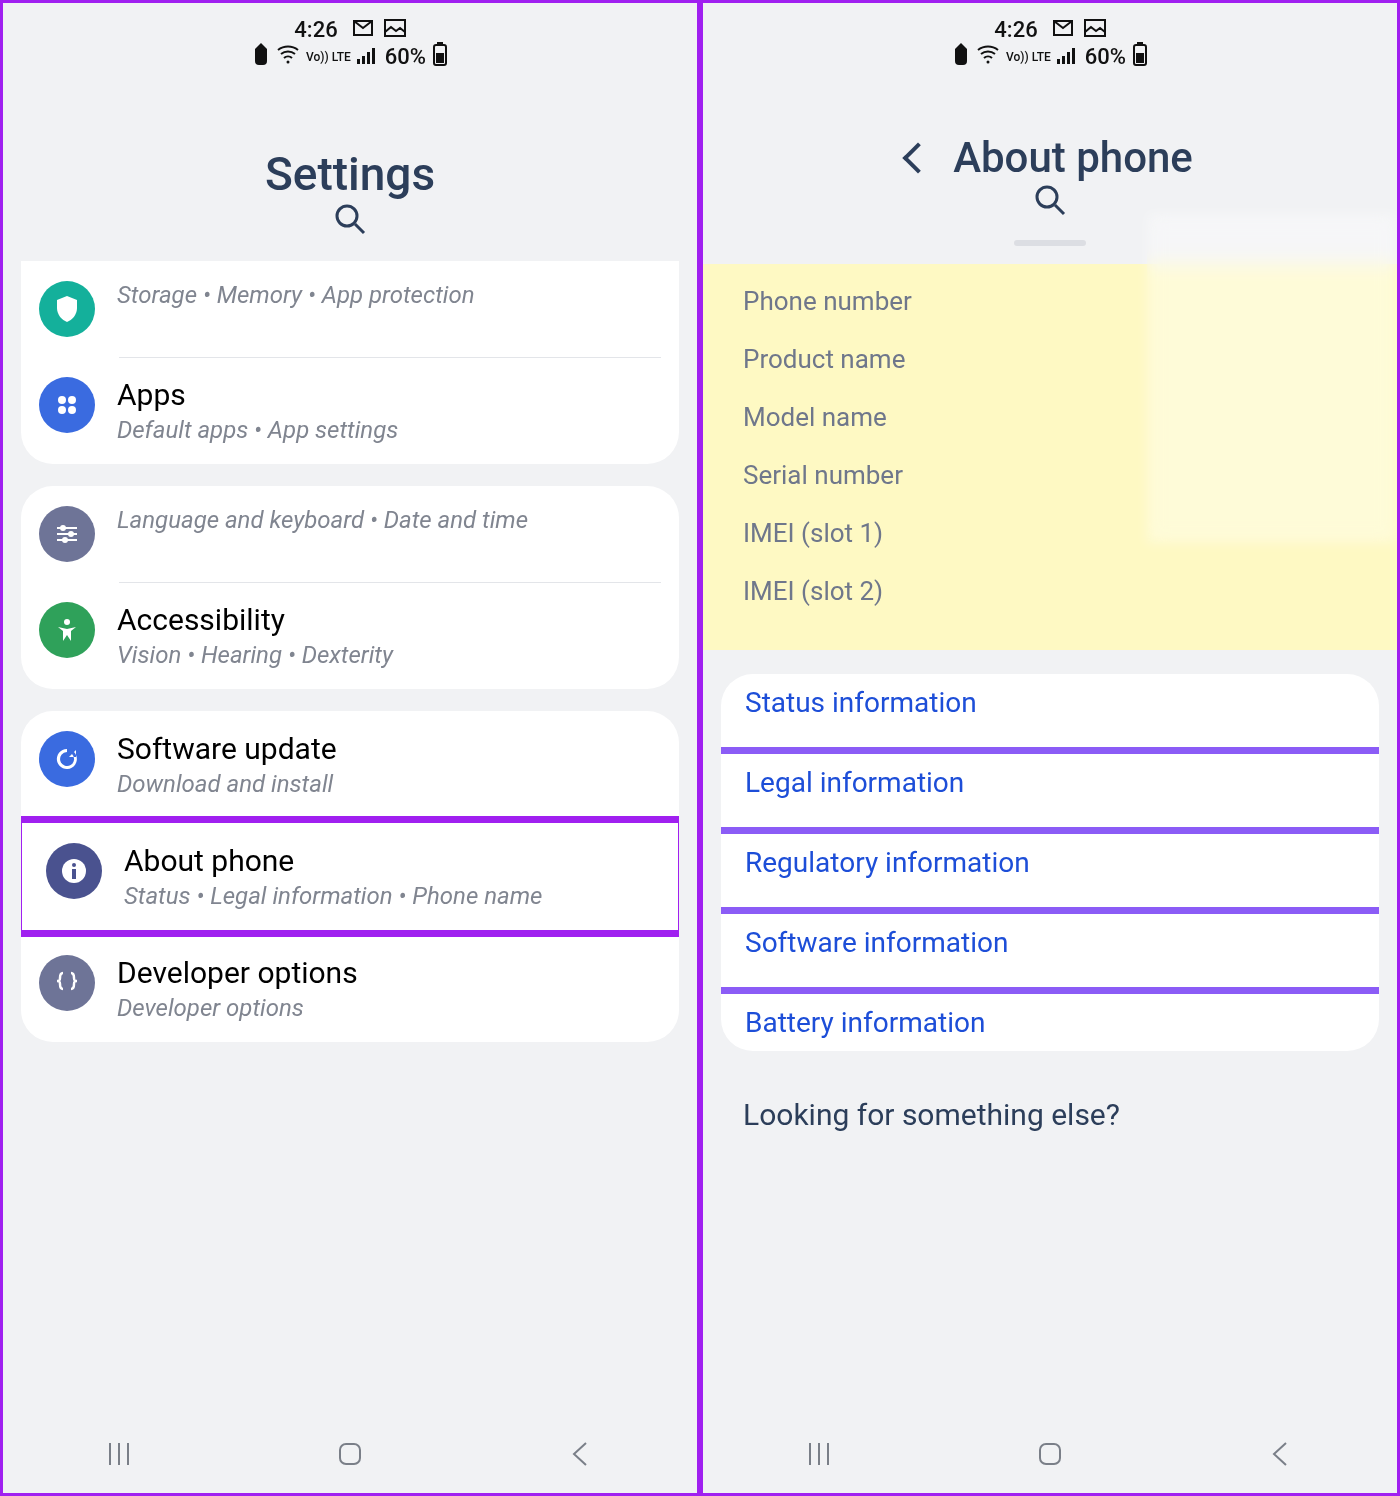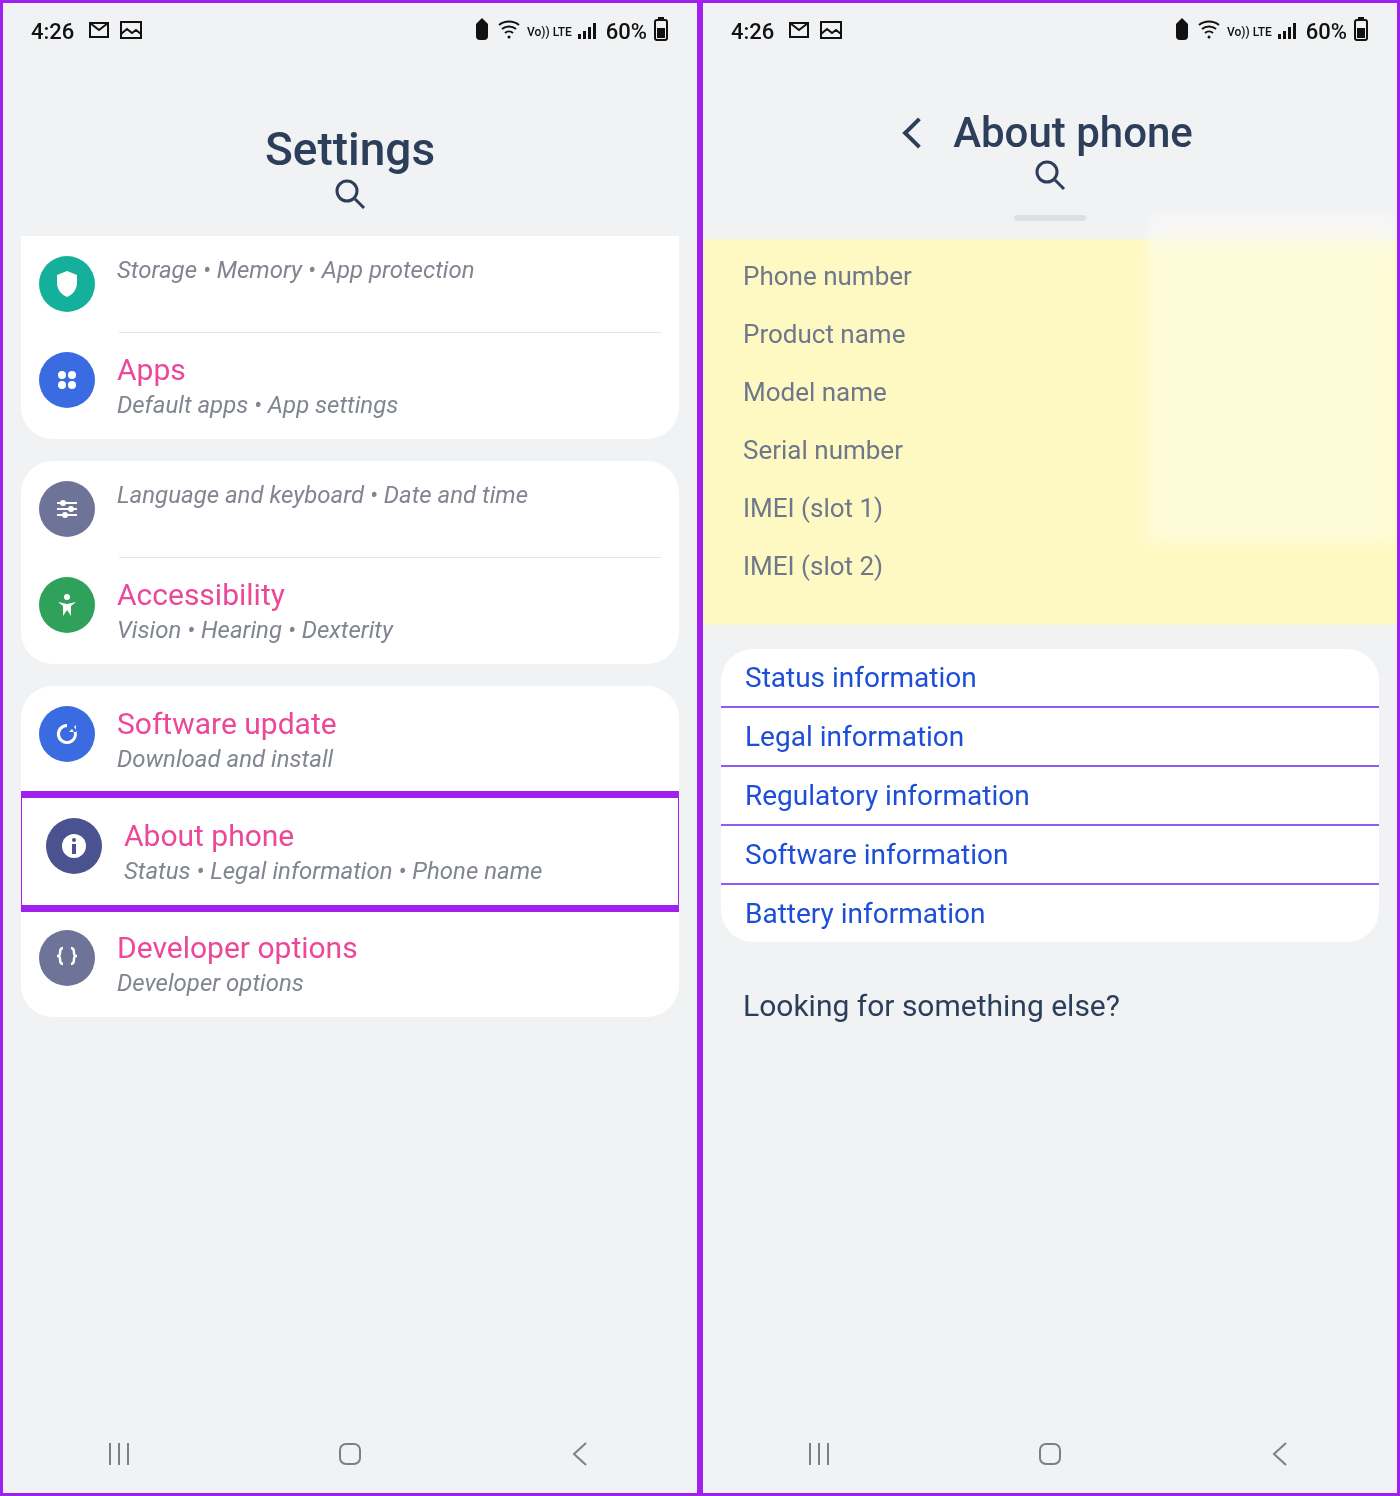--- a/index.html
+++ b/index.html
@@ -1,45 +1,45 @@
 <!DOCTYPE html>
 <html><head>
 <meta charset="utf-8">
 <style>
   *{margin:0;padding:0;box-sizing:border-box;font-family:-apple-system,BlinkMacSystemFont,"Segoe UI",Roboto,sans-serif;}
   body{background:#000;display:flex;justify-content:center;width:1400px;height:1496px;}
   .phone{width:700px;height:1496px;background:#f1f2f4;border:3px solid #a020f0;position:relative;overflow:hidden;}
-  .status-bar{display:flex;justify-content:space-between;align-items:center;padding:14px 28px 8px;font-size:22px;color:#111;}
+  .status-bar{display:flex;justify-content:space-between;align-items:center;padding:14px 28px 8px;font-size:22px;color:#111;flex-direction:column;}
   .sb-left{display:flex;gap:10px;align-items:center;font-weight:500;}
   .sb-right{display:flex;gap:6px;align-items:center;font-weight:500;}
   .sb-time{margin-right:4px;}
   .header{padding:68px 34px 28px;display:flex;align-items:center;justify-content:space-between;position:relative;flex-direction:column;}
   .header-title{font-size:46px;font-weight:500;color:#2c3e5a;}
   .header.about .header-title{font-size:42px;}
   .back-chevron{width:22px;height:22px;border-left:4px solid #2c3e5a;border-bottom:4px solid #2c3e5a;transform:rotate(45deg);margin-right:24px;}
   .search-icon svg{width:36px;height:36px;}
   .content{padding:0 18px;}
   .card{background:#fff;border-radius:32px;margin-bottom:22px;overflow:hidden;}
   .card.partial-top{border-top-left-radius:0;border-top-right-radius:0;margin-top:-8px;}
   .row{display:flex;padding:20px 18px;position:relative;align-items:flex-start;}
   .row + .row::before{content:"";position:absolute;left:98px;right:18px;top:0;height:1px;background:#e3e5e9;}
   .icon{width:56px;height:56px;border-radius:50%;flex-shrink:0;margin-right:22px;display:flex;align-items:center;justify-content:center;color:#fff;}
   .icon svg{width:30px;height:30px;fill:#fff;}
   .row-body{flex:1;min-width:0;}
-  .row-title{font-size:30px;color:#ec4899;font-weight:400;margin-bottom:4px;}
+  .row-title{font-size:30px;color:#000000;font-weight:400;margin-bottom:4px;}
   .row-sub{font-size:24px;color:#808590;font-style:italic;}
   .highlight{border:7px solid #a020f0;border-radius:2px;margin:-2px -6px;padding:2px 6px;}
   .nav-bar{position:absolute;bottom:0;left:0;right:0;height:74px;display:flex;justify-content:space-around;align-items:center;}
   .nav-item svg{width:34px;height:34px;stroke:#7a7f88;fill:none;stroke-width:2;}
   
   .info-block{background:#fef9c3;padding:8px 0 30px;margin:0 -18px 24px;}
   .info-line{font-size:26px;color:#6f778b;padding:14px 40px;}
   .card-about{background:#fff;border-radius:32px;margin:0 0 22px;}
   .about-item{font-size:28px;color:#1d4ed8;padding:12px 24px;position:relative;}
-  .about-item + .about-item{border-top:2px solid #8b5cf6;}
+  .about-item + .about-item{border-top:7px solid #8b5cf6;margin-top:16px;}
   .footer-suggest{font-size:30px;color:#2c3e5a;padding:24px 22px 90px;}
   .blur-box{position:absolute;right:0;top:210px;width:250px;height:330px;background:rgba(255,255,255,0.35);filter:blur(6px);backdrop-filter:blur(8px);}
   .drag-handle{width:72px;height:6px;background:#dcdee3;border-radius:3px;margin:0 auto 18px;}
   .header-left{display:flex;align-items:center;}
 </style>
 </head>
 <body>
 
 <div class="phone">
   <div class="status-bar">

